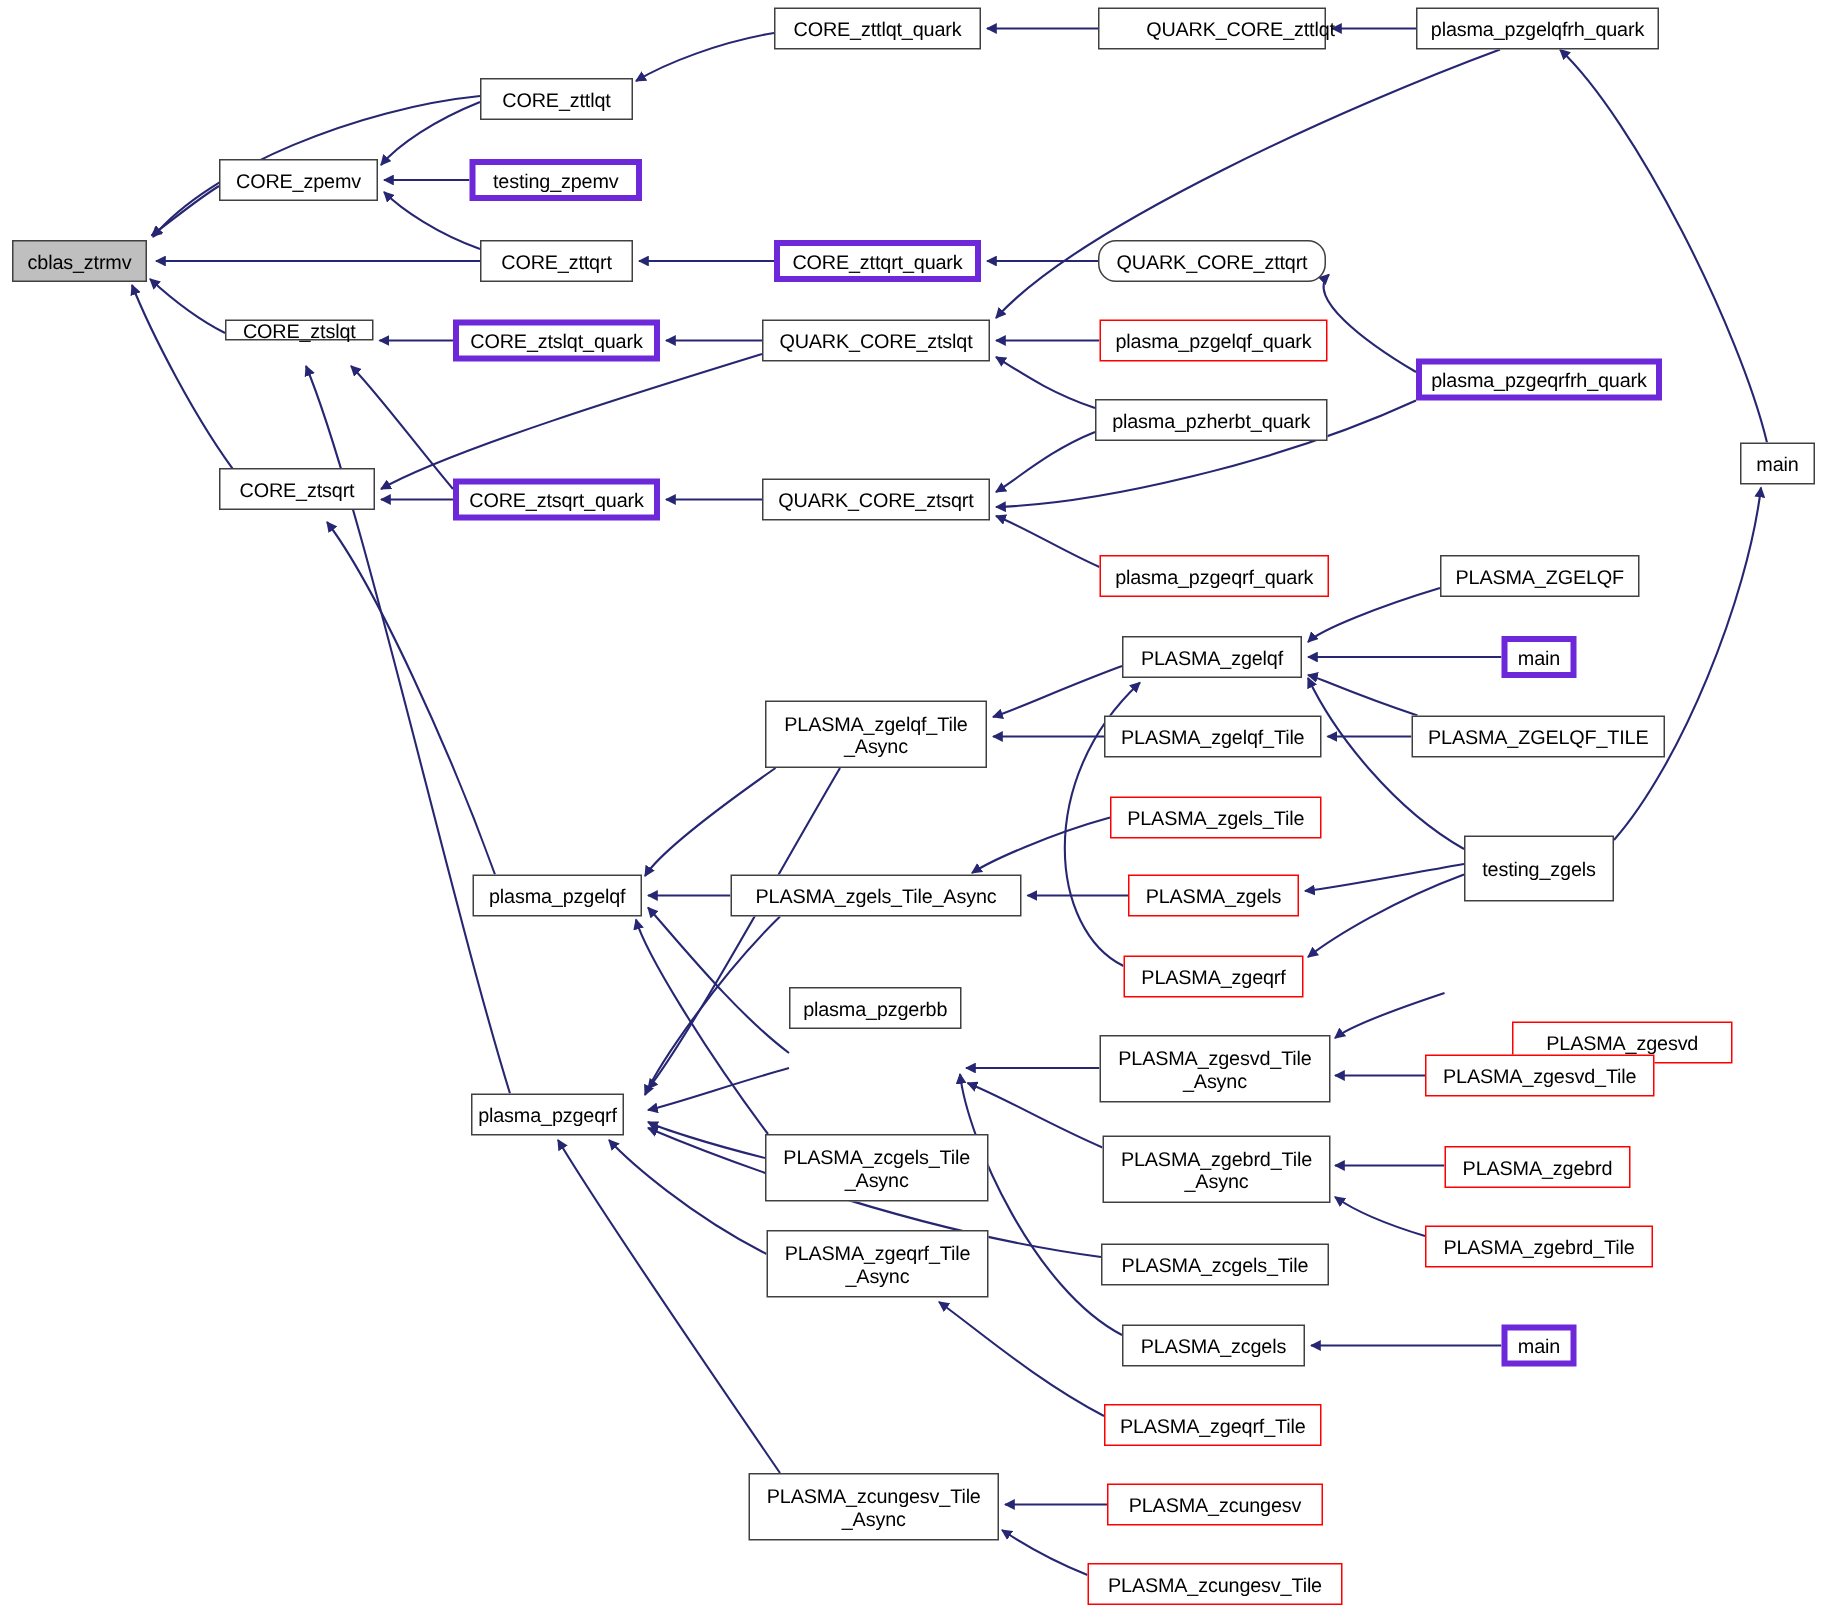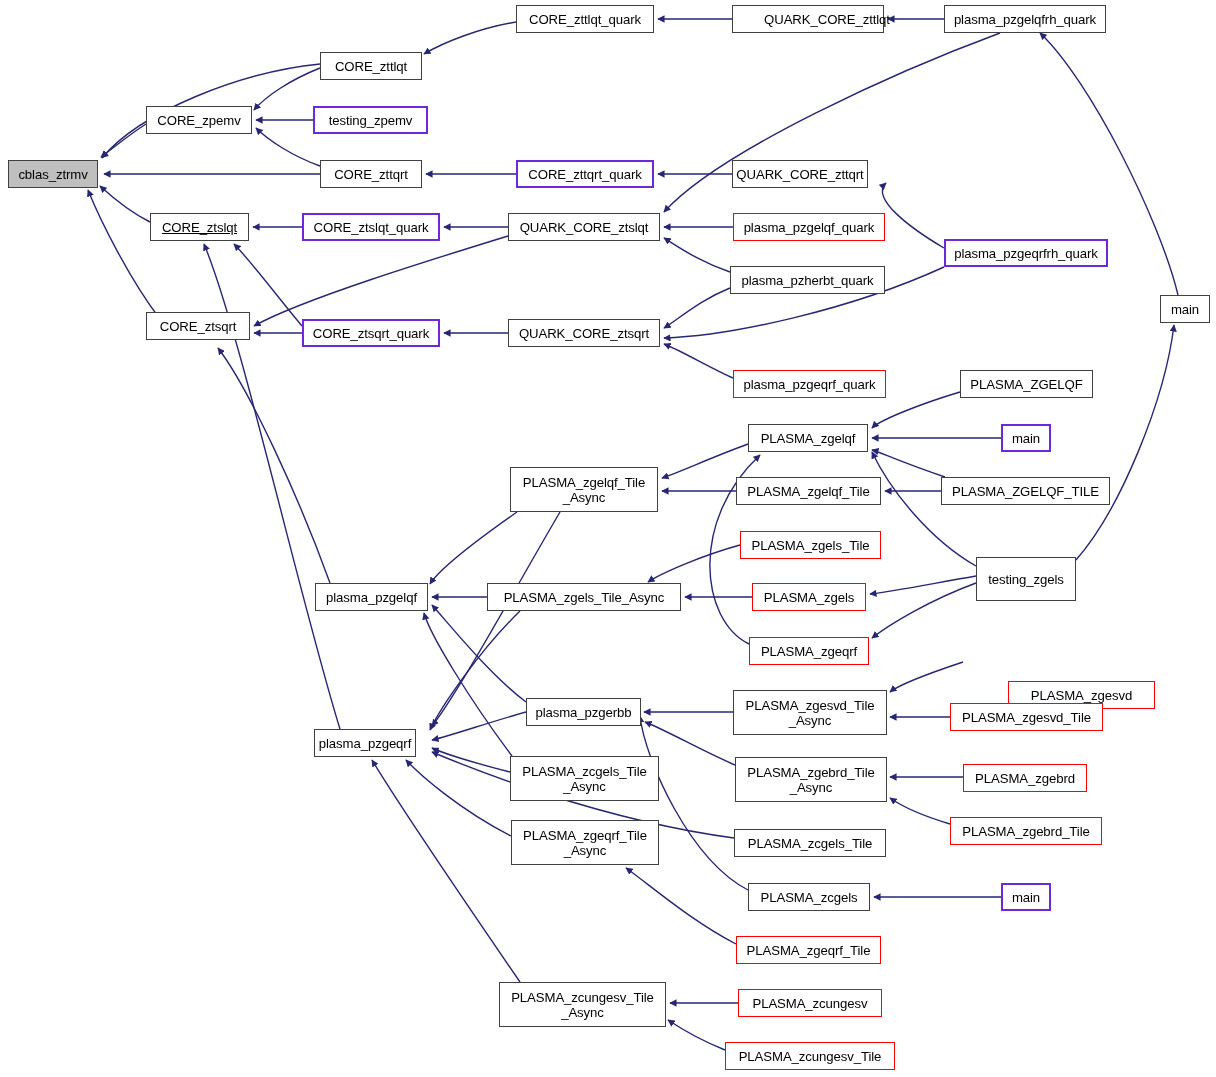--- a/index.html
+++ b/index.html
@@ -16,21 +16,21 @@
     position:absolute;
     box-sizing:border-box;
     display:flex;
     align-items:center;
     justify-content:center;
     text-align:center;
     font-size:13.2px;
     line-height:15px;
     color:#000000;
     background:#ffffff;
-    border:2px solid #6d28d9;
+    border:4px solid #6d28d9;
     white-space:pre-line;
     z-index:5;
     letter-spacing:-0.1px;
   }
   .node.thick{border:1.6px solid #404040;}
   .node.red{border:1.6px solid #ff0000;}
   .node.current{background:#bfbfbf;border:1.6px solid #404040;}
 </style>
 </head>
 <body>
@@ -107,29 +107,29 @@
         <path d="M 302,326 C 280,300 250,260 234,244" fill="none" stroke="#262673" stroke-width="1.4" marker-end="url(#ah)"></path>
         <path d="M 330,583 C 300,500 250,390 218,348" fill="none" stroke="#262673" stroke-width="1.4" marker-end="url(#ah)"></path>
         <path d="M 340,729 C 300,600 240,330 204,244" fill="none" stroke="#262673" stroke-width="1.4" marker-end="url(#ah)"></path>
       </g>
   </svg>
   <div id="node-layer">
       <div class="node current" style="left: 8px; top: 160px; width: 90px; height: 28px;">cblas_ztrmv</div>
       <div class="node thick" style="left: 320px; top: 52px; width: 102px; height: 28px;">CORE_zttlqt</div>
       <div class="node thick" style="left: 146px; top: 106px; width: 106px; height: 28px;">CORE_zpemv</div>
       <div class="node thick" style="left: 320px; top: 160px; width: 102px; height: 28px;">CORE_zttqrt</div>
-      <div class="node thick" style="left: 150px; top: 213px; width: 99px; height: 28px; text-decoration: underline;">CORE_ztslqt</div>
+      <div class="node thick" style="left: 150px; top: 213px; width: 99px; height: 14px;">CORE_ztslqt</div>
       <div class="node thick" style="left: 146px; top: 312px; width: 104px; height: 28px;">CORE_ztsqrt</div>
       <div class="node " style="left: 313px; top: 106px; width: 115px; height: 28px;">testing_zpemv</div>
       <div class="node thick" style="left: 516px; top: 5px; width: 138px; height: 28px;">CORE_zttlqt_quark</div>
       <div class="node " style="left: 516px; top: 160px; width: 138px; height: 28px;">CORE_zttqrt_quark</div>
       <div class="node " style="left: 302px; top: 213px; width: 138px; height: 28px;">CORE_ztslqt_quark</div>
       <div class="node " style="left: 302px; top: 319px; width: 138px; height: 28px;">CORE_ztsqrt_quark</div>
       <div class="node thick" style="left: 732px; top: 5px; width: 152px; height: 28px; padding-left: 38px;">QUARK_CORE_zttlqt</div>
-      <div class="node thick" style="left: 732px; top: 160px; width: 136px; height: 28px;">QUARK_CORE_zttqrt</div>
+      <div class="node thick" style="left: 732px; top: 160px; width: 152px; height: 28px; border-radius: 12px;">QUARK_CORE_zttqrt</div>
       <div class="node thick" style="left: 508px; top: 213px; width: 152px; height: 28px;">QUARK_CORE_ztslqt</div>
       <div class="node thick" style="left: 508px; top: 319px; width: 152px; height: 28px;">QUARK_CORE_ztsqrt</div>
       <div class="node thick" style="left: 944px; top: 5px; width: 162px; height: 28px;">plasma_pzgelqfrh_quark</div>
       <div class="node red" style="left: 733px; top: 213px; width: 152px; height: 28px;">plasma_pzgelqf_quark</div>
       <div class="node thick" style="left: 730px; top: 266px; width: 155px; height: 28px;">plasma_pzherbt_quark</div>
       <div class="node " style="left: 944px; top: 239px; width: 164px; height: 28px;">plasma_pzgeqrfrh_quark</div>
       <div class="node red" style="left: 733px; top: 370px; width: 153px; height: 28px;">plasma_pzgeqrf_quark</div>
       <div class="node thick" style="left: 1160px; top: 295px; width: 50px; height: 28px;">main</div>
       <div class="node thick" style="left: 960px; top: 370px; width: 133px; height: 28px;">PLASMA_ZGELQF</div>
       <div class="node thick" style="left: 748px; top: 424px; width: 120px; height: 28px;">PLASMA_zgelqf</div>
@@ -138,21 +138,21 @@
 _Async</div>
       <div class="node thick" style="left: 736px; top: 477px; width: 145px; height: 28px;">PLASMA_zgelqf_Tile</div>
       <div class="node thick" style="left: 941px; top: 477px; width: 169px; height: 28px;">PLASMA_ZGELQF_TILE</div>
       <div class="node red" style="left: 740px; top: 531px; width: 141px; height: 28px;">PLASMA_zgels_Tile</div>
       <div class="node thick" style="left: 315px; top: 583px; width: 113px; height: 28px;">plasma_pzgelqf</div>
       <div class="node thick" style="left: 487px; top: 583px; width: 194px; height: 28px;">PLASMA_zgels_Tile_Async</div>
       <div class="node red" style="left: 752px; top: 583px; width: 114px; height: 28px;">PLASMA_zgels</div>
       <div class="node thick" style="left: 976px; top: 557px; width: 100px; height: 44px;">testing_zgels</div>
       <div class="node red" style="left: 749px; top: 637px; width: 120px; height: 28px;">PLASMA_zgeqrf</div>
       <div class="node red" style="left: 1008px; top: 649px; width: 147px; height: 28px; margin-top: 32px;">PLASMA_zgesvd</div>
-      <div class="node thick" style="left: 526px; top: 698px; width: 115px; height: 28px;">plasma_pzgerbb</div>
+      <div class="node thick" style="left: 526px; top: 658px; width: 115px; height: 28px;">plasma_pzgerbb</div>
       <div class="node thick" style="left: 733px; top: 690px; width: 154px; height: 45px;">PLASMA_zgesvd_Tile
 _Async</div>
       <div class="node red" style="left: 950px; top: 703px; width: 153px; height: 28px;">PLASMA_zgesvd_Tile</div>
       <div class="node thick" style="left: 314px; top: 729px; width: 102px; height: 28px;">plasma_pzgeqrf</div>
       <div class="node thick" style="left: 510px; top: 756px; width: 149px; height: 45px;">PLASMA_zcgels_Tile
 _Async</div>
       <div class="node thick" style="left: 735px; top: 757px; width: 152px; height: 45px;">PLASMA_zgebrd_Tile
 _Async</div>
       <div class="node red" style="left: 963px; top: 764px; width: 124px; height: 28px;">PLASMA_zgebrd</div>
       <div class="node thick" style="left: 511px; top: 820px; width: 148px; height: 45px;">PLASMA_zgeqrf_Tile

